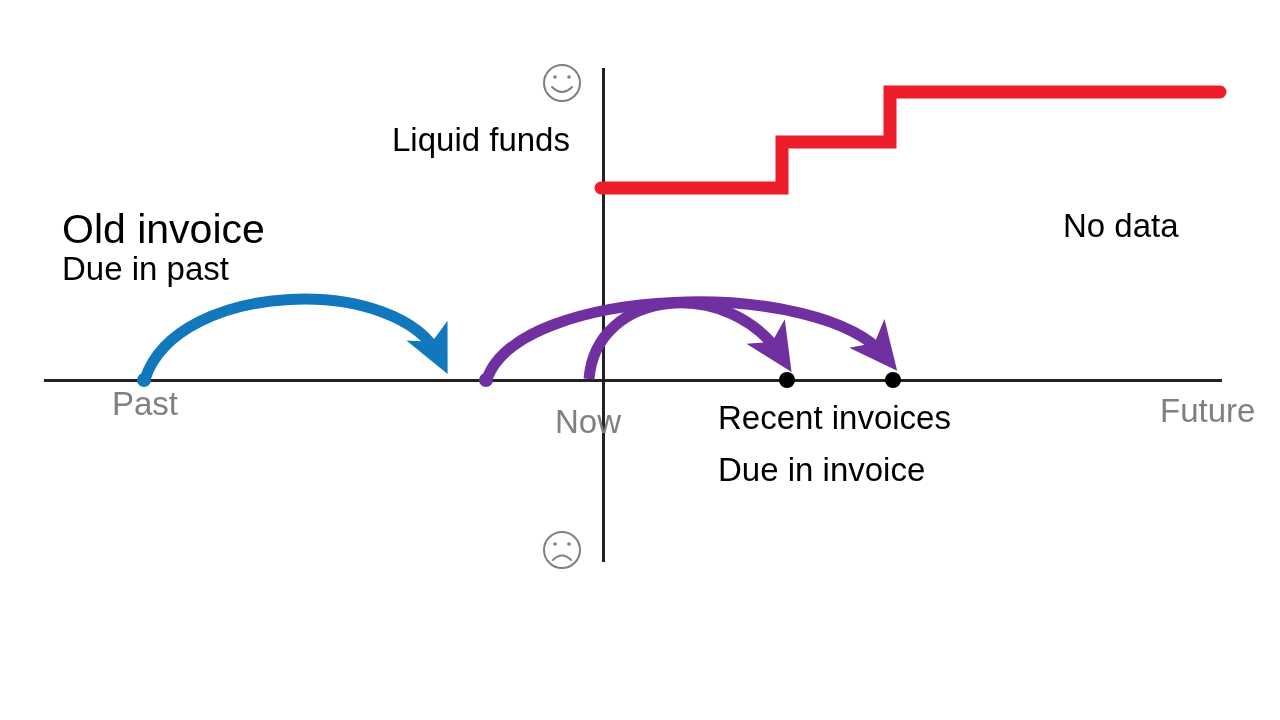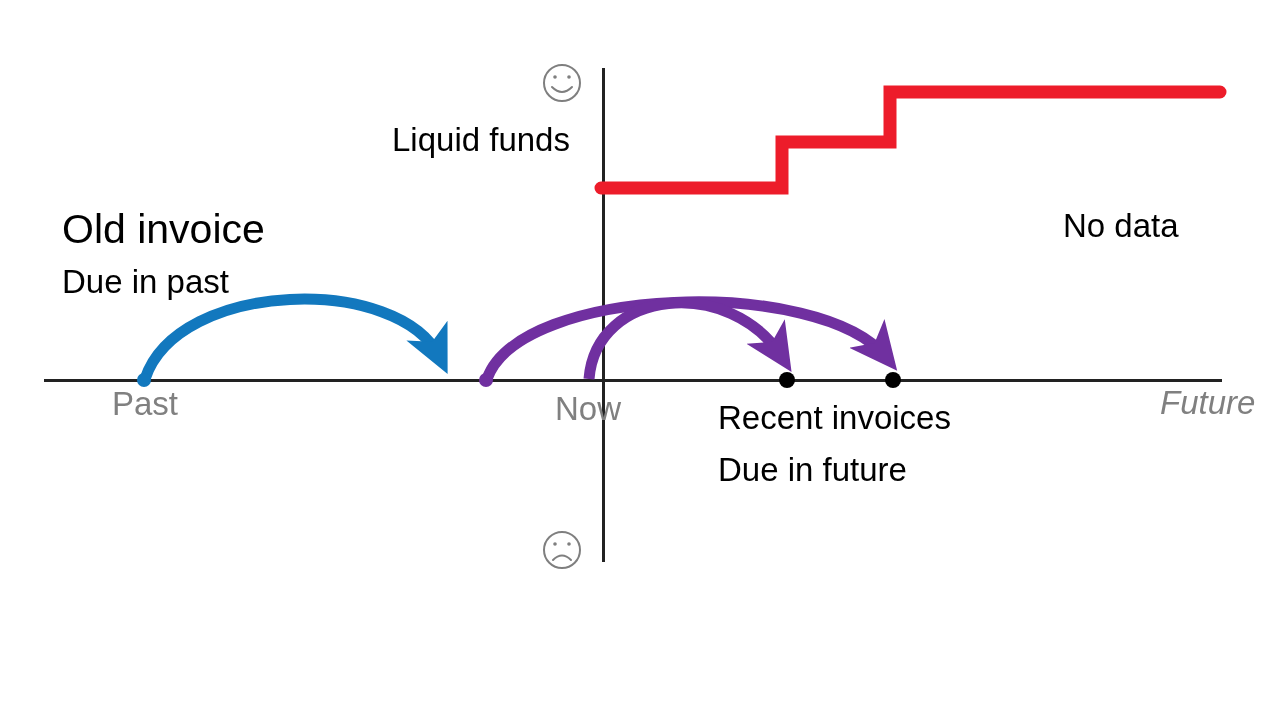--- a/index.html
+++ b/index.html
@@ -46,21 +46,21 @@
     top: 123px;
     font-size: 33px;
   }
   #label-old-invoice {
     left: 62px;
     top: 209px;
     font-size: 41px;
   }
   #label-old-invoice-line2 {
     left: 62px;
-    top: 265px;
+    top: 252px;
     font-size: 33px;
   }
   #label-no-data {
     left: 1063px;
     top: 209px;
     font-size: 33px;
   }
   #label-recent-invoices {
     left: 718px;
     top: 401px;
@@ -70,26 +70,25 @@
     left: 718px;
     top: 453px;
     font-size: 33px;
   }
   #label-past {
     left: 64px;
     top: 387px;
   }
   #label-now {
     left: 507px;
-    top: 392px;
+    top: 405px;
   }
   #label-future {
     left: 1112px;
-    top: 386px;
-    font-style: italic;
+    top: 394px;
   }
 </style>
 </head>
 <body>
 
 <div id="stage">
 
   <svg id="canvas" viewBox="0 0 1280 720" xmlns="http://www.w3.org/2000/svg">
 
     <defs>
@@ -136,19 +135,19 @@
   </svg>
 
   <div class="lbl lbl-dark" id="label-liquid-funds">Liquid funds</div>
 
   <div class="lbl lbl-dark" id="label-old-invoice">Old invoice</div>
   <div class="lbl lbl-dark" id="label-old-invoice-line2">Due in past</div>
 
   <div class="lbl lbl-dark" id="label-recent-invoices">Recent invoices</div>
 
   <div class="lbl lbl-dark" id="label-no-data">No data</div>
-  <div class="lbl lbl-dark" id="label-recent-invoices-line2">Due in future</div>
+  <div class="lbl lbl-dark" id="label-recent-invoices-line2">Due in invoice</div>
 
   <div class="lbl lbl-axis" id="label-past">Past</div>
   <div class="lbl lbl-axis" id="label-now">Now</div>
   <div class="lbl lbl-axis" id="label-future">Future</div>
 
 </div>
 
 </body></html>

